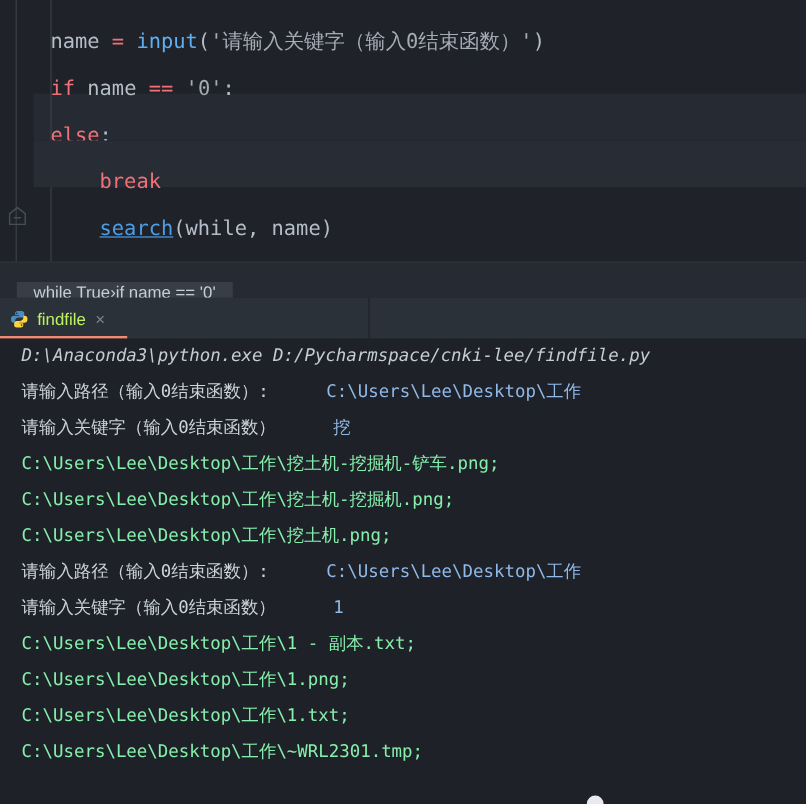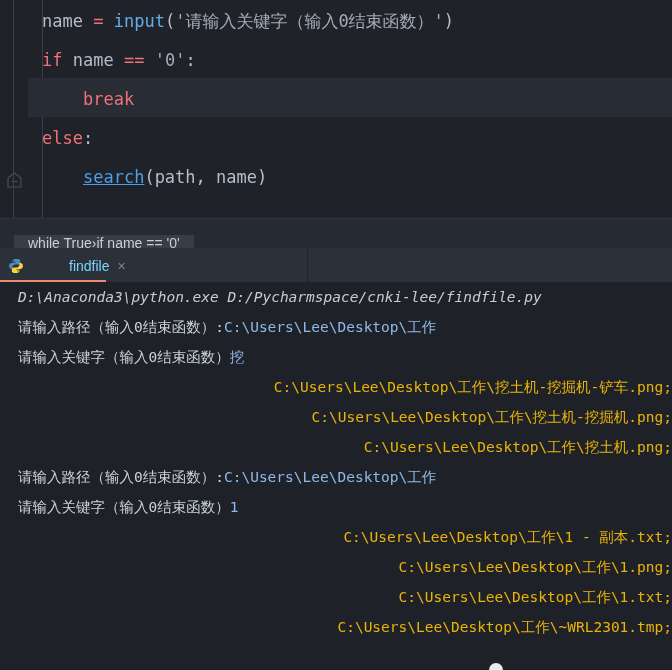--- a/index.html
+++ b/index.html
@@ -52,21 +52,21 @@
   }
 
   .tok-kw    { color:#f07178; }
   .tok-fn    { color:#61aeee; }
   .tok-var   { color:#b5bdc9; }
   .tok-op    { color:#f07178; }
   .tok-punct { color:#b5bdc9; }
   .tok-strlit{ color:#a5abb6; }
   .tok-link  { color:#4d9ee6; text-decoration:underline; cursor:pointer;text-align:center; }
 
-  .code-text { position:absolute; left:14px; top:2px; }
+  .code-text { position:absolute; left:14px; top:16px; }
 
   
   .breadcrumb-bar {
     position:absolute; left:0; top:218px; width:672px; height:30px;
     background:#262b33;
     border-top:1px solid #2e343d;
   }
   .crumb-tail {
     width:0; height:0;
     border-top:15px solid transparent;
@@ -94,21 +94,21 @@
     padding-left:8px;
     cursor:pointer;
   }
   .tab-underline {
     position:absolute; left:0; bottom:0; width:106px; height:3px;
     background:#f08a72;
   }
   .py-icon { width:16px; height:16px; flex:0 0 16px; margin-right:7px; }
   .tab-label {
     font-family:"Liberation Sans", sans-serif;
-    font-size:14px; color:#7dd3fc; white-space:nowrap;margin-left:38px;
+    font-size:14px; color:#bef264; white-space:nowrap;
   }
   .tab-close {
     margin-left:8px; color:#7c848e; font-size:14px;
     font-family:"Liberation Sans", sans-serif; line-height:1;
     cursor:pointer;
   }
   .tabbar-divider {
     position:absolute; left:307px; top:0; width:1px; height:35px;
     background:#1f242b;
   }
@@ -121,22 +121,22 @@
   }
   .con-line {
     height:30px; line-height:30px;
     padding-left:18px;
     font-family:"DejaVu Sans Mono", monospace;
     font-size:14.5px;
     white-space:pre;
     color:#cdd3da;
   }
   .con-line.cmd { font-style:italic; color:#c5ccd4; }
-  .con-line .inp { color:#8fb9e8; }
-  .con-line.path { color:#eab308;text-align:right; }
+  .con-line .inp { color:#8fb9e8;margin-left:48px; }
+  .con-line.path { color:#86efac; }
 
   .bottom-blip {
     position:absolute; left:489px; top:663px;
     width:14px; height:9px; border-radius:7px 7px 0 0;
     background:#e8eaed;
   }
 </style>
 </head>
 <body>
 
@@ -152,23 +152,23 @@
           <line x1="4.5" y1="9.5" x2="10.5" y2="9.5" stroke="#474d57" stroke-width="1.2"></line>
         </svg>
       </div>
     </div>
 
     <div class="code-area">
       <div class="indent-guide ig1"></div>
       <div id="code-lines">
           <div class="code-line"><span class="code-text"><span class="tok-var">name</span><span> </span><span class="tok-op">=</span><span> </span><span class="tok-fn">input</span><span class="tok-punct">(</span><span class="tok-strlit">'请输入关键字（输入0结束函数）'</span><span class="tok-punct">)</span></span></div>
           <div class="code-line"><span class="code-text"><span class="tok-kw">if</span><span> </span><span class="tok-var">name</span><span> </span><span class="tok-op">==</span><span> </span><span class="tok-strlit">'0'</span><span class="tok-punct">:</span></span></div>
+          <div class="code-line"><span class="code-text"><span class="tok-kw">else</span><span class="tok-punct">:</span></span></div>
           <div class="code-line highlight"><span class="code-text"><span>    </span><span class="tok-kw">break</span></span></div>
-          <div class="code-line"><span class="code-text"><span class="tok-kw">else</span><span class="tok-punct">:</span></span></div>
-          <div class="code-line"><span class="code-text"><span>    </span><span class="tok-link">search</span><span class="tok-punct">(</span><span class="tok-var">path</span><span class="tok-punct">, </span><span class="tok-var">name</span><span class="tok-punct">)</span></span></div>
+          <div class="code-line"><span class="code-text"><span>    </span><span class="tok-link">search</span><span class="tok-punct">(</span><span class="tok-var">while</span><span class="tok-punct">, </span><span class="tok-var">name</span><span class="tok-punct">)</span></span></div>
         </div>
     </div>
   </div>
 
   <div class="breadcrumb-bar">
     <div class="crumb-wrap">
       <div class="crumb-body" id="crumb-body">
           <span>while True</span>
           <span class="sep">›</span>
           <span>if name == '0'</span>

